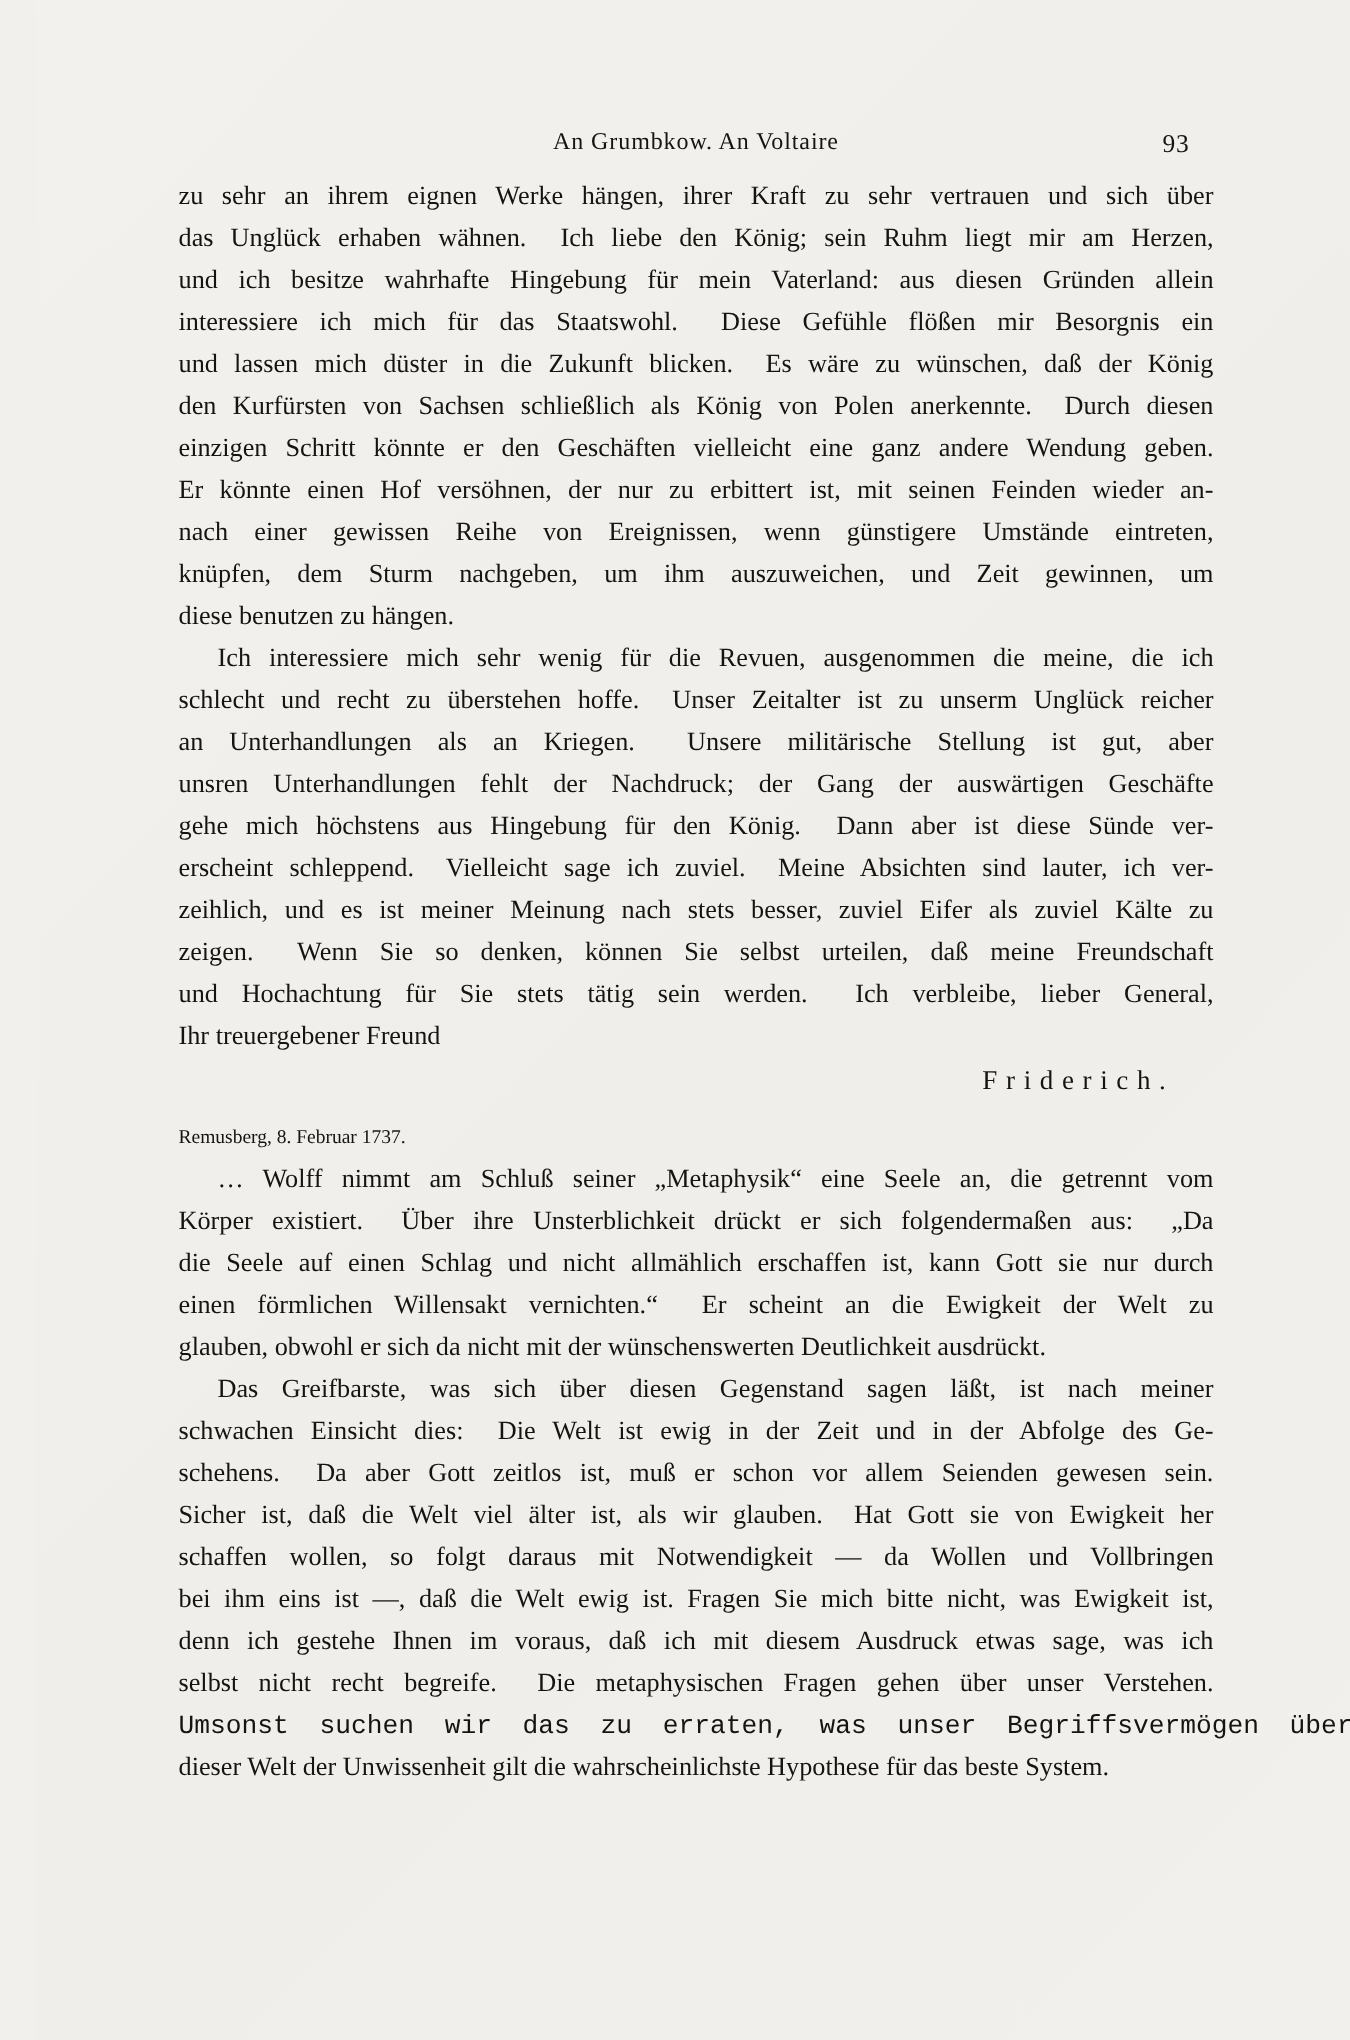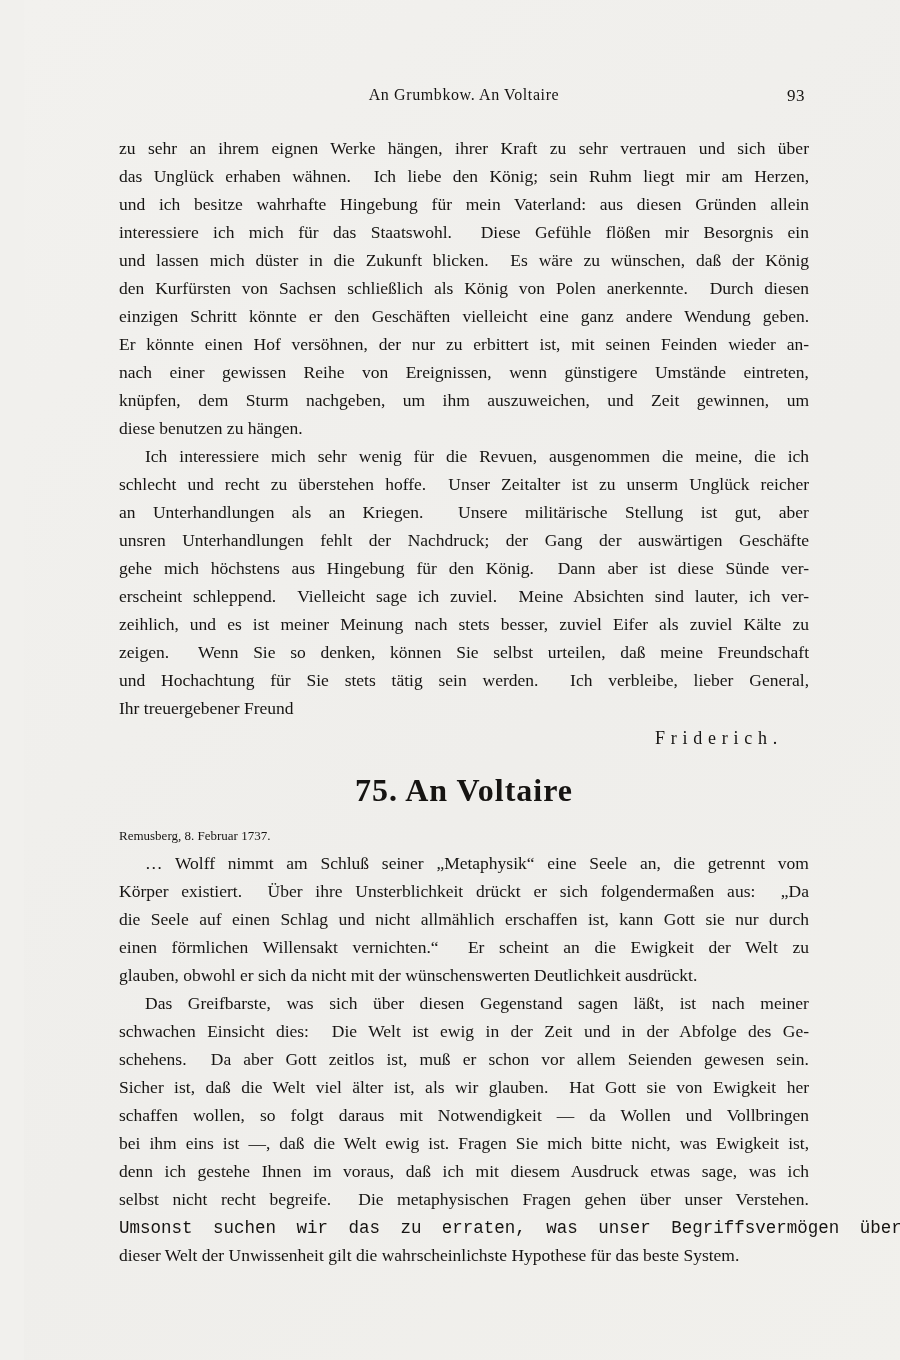--- a/index.html
+++ b/index.html
@@ -15,25 +15,25 @@
     width: 900px; height: 1360px;
     background: linear-gradient(135deg, #f2f1ee 0%, #efeeeb 55%, #f1f0ec 100%);
     margin-left: 24px;
   }
   .running-head {
     position: absolute; top: 84px; left: 95px; width: 690px;
     height: 22px; line-height: 22px;
     text-align: center; font-size: 16px; letter-spacing: 0.6px;
   }
   .page-num {
-    position: absolute; right: 4px; top: 1px;
+    position: absolute; right: 16px; top: 1px;
     font-size: 17px; letter-spacing: 0.5px;
   }
   .text-block {
-    position: absolute; top: 134px; left: 95px; width: 690px;
+    position: absolute; top: 116px; left: 95px; width: 690px;
   }
   .para { margin: 0; padding: 0; }
   .line {
     height: 28px; line-height: 28px;
     font-size: 17.5px;
     white-space: nowrap;
   }
   .line > span { display: inline-block; white-space: pre; }
   .indent { padding-left: 26px; }
   .sig-line {
@@ -87,21 +87,20 @@
         <div class="line jline"><span style="word-spacing: 7.48px;">gehe mich höchstens aus Hingebung für den König.  Dann aber ist diese Sünde ver-</span></div>
         <div class="line jline"><span style="word-spacing: 6.39px;">erscheint schleppend.  Vielleicht sage ich zuviel.  Meine Absichten sind lauter, ich ver-</span></div>
         <div class="line jline"><span style="word-spacing: 6.71px;">zeihlich, und es ist meiner Meinung nach stets besser, zuviel Eifer als zuviel Kälte zu</span></div>
         <div class="line jline"><span style="word-spacing: 10.3px;">zeigen.  Wenn Sie so denken, können Sie selbst urteilen, daß meine Freundschaft</span></div>
         <div class="line jline"><span style="word-spacing: 11.46px;">und Hochachtung für Sie stets tätig sein werden.  Ich verbleibe, lieber General,</span></div>
         <div class="line jline last"><span>Ihr treuergebener Freund</span></div>
       </div>
       <div class="sig-line"><span>Friderich.</span></div>
     </section>
 
-    <h1 class="heading">75. An Voltaire</h1>
 
     <section class="letter2">
       <div class="dateline">Remusberg, 8. Februar 1737.</div>
       <div class="para">
         <div class="line jline indent"><span style="word-spacing: 8.4px;">… Wolff nimmt am Schluß seiner „Metaphysik“ eine Seele an, die getrennt vom</span></div>
         <div class="line jline"><span style="word-spacing: 8.38px;">Körper existiert.  Über ihre Unsterblichkeit drückt er sich folgendermaßen aus:  „Da</span></div>
         <div class="line jline"><span style="word-spacing: 6.09px;">die Seele auf einen Schlag und nicht allmählich erschaffen ist, kann Gott sie nur durch</span></div>
         <div class="line jline"><span style="word-spacing: 10.31px;">einen förmlichen Willensakt vernichten.“  Er scheint an die Ewigkeit der Welt zu</span></div>
         <div class="line jline last"><span>glauben, obwohl er sich da nicht mit der wünschenswerten Deutlichkeit ausdrückt.</span></div>
       </div>

